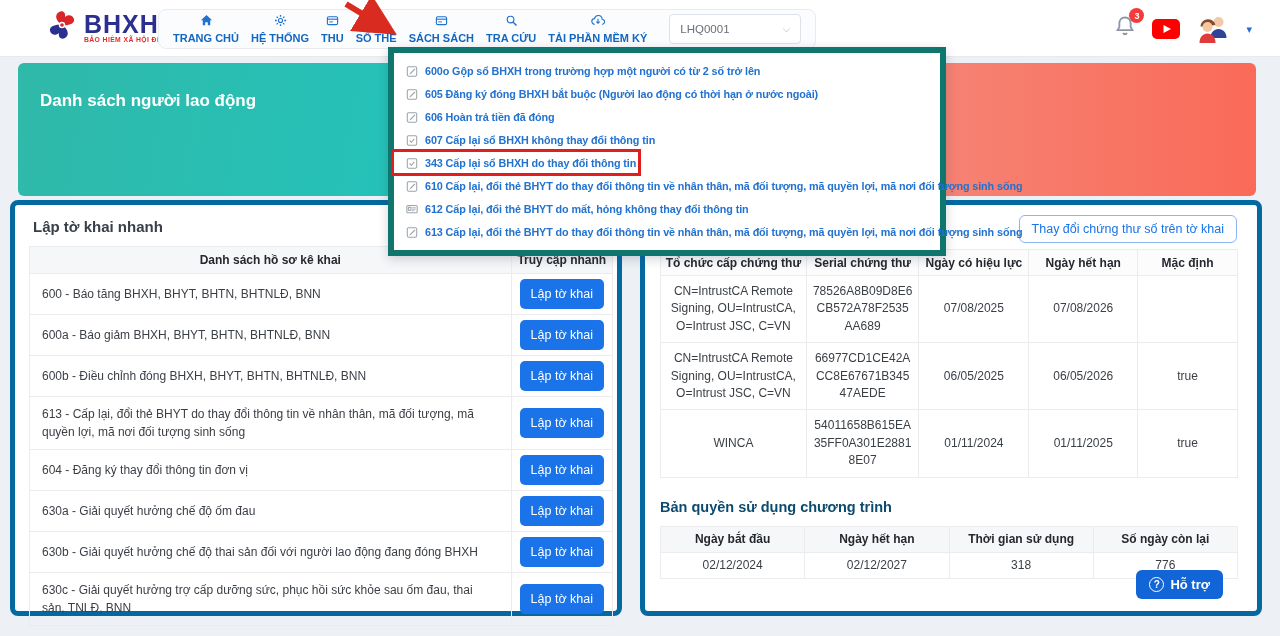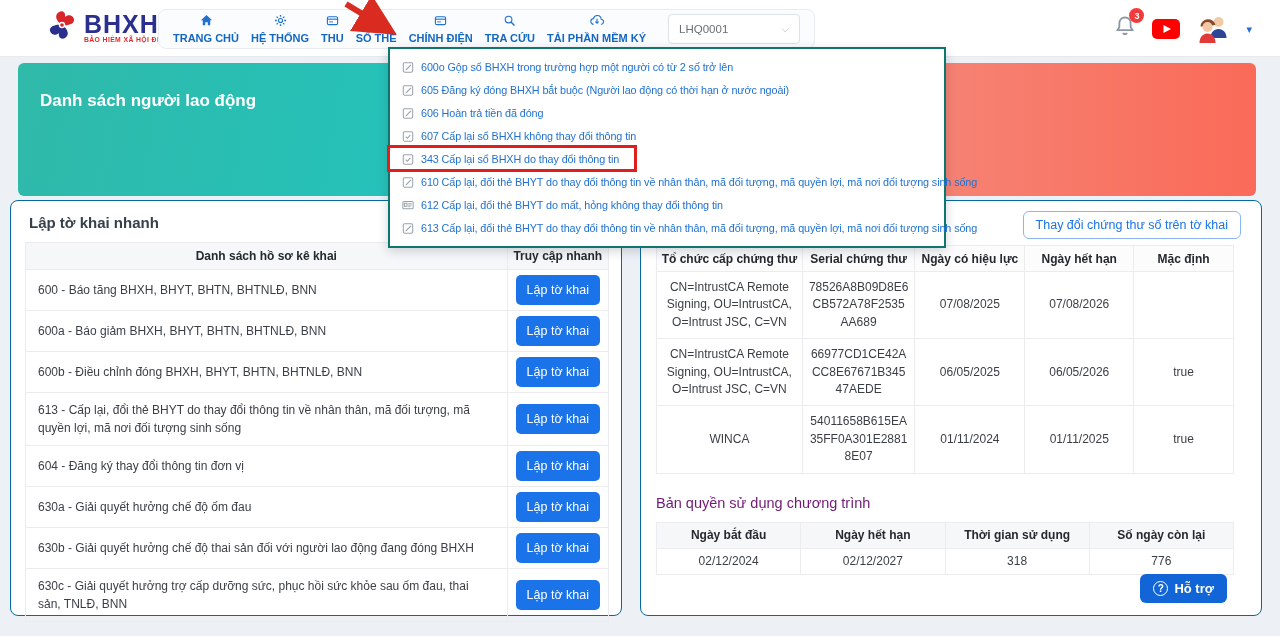--- a/index.html
+++ b/index.html
@@ -42,21 +42,21 @@
   .caret { color:#2a6bd0; font-size:11px; cursor:pointer; }
   
   .banner {
     position:absolute; top:63px; height:133px; border-radius:6px; cursor:pointer; z-index:1;
   }
   .banner-teal { left:18px; width:609px; background:linear-gradient(100deg,#2fb9a9,#1fc7c3); }
   .banner-red  { left:637px; width:619px; background:linear-gradient(90deg,#f29a8e,#fa6a58); }
   .banner-title { color:#fff; font-size:17px; font-weight:bold; padding:28px 0 0 22px; }
   
   .panel { position:absolute; top:200px; height:416px; background:#fff; border-radius:8px;
-    border:1px solid #0369a1; z-index:1; }
+    border:5px solid #0369a1; z-index:1; }
   .panel-left  { left:10px;  width:612px; }
   .panel-right { left:640px; width:622px; }
   .panel-left h2 { font-size:15px; font-weight:bold; color:#37404a; padding:13px 0 0 18px; }
   
   table { border-collapse:collapse; font-size:12px; color:#3a3f45; }
   th, td { border:1px solid #ececee; }
   th { font-weight:bold; color:#25292e; text-align:center; }
   .quick-table { margin:11px 14px 0 14px; width:584px; }
   .quick-table th { background:#f6f7f9; height:27px; font-size:12px; }
   .quick-table td { padding:8px 12px; }
@@ -70,39 +70,40 @@
     position:absolute; right:20px; top:10px; background:#fff; color:#1a73e8;
     border:1px solid #8db4f2; border-radius:6px; font-size:12.5px; padding:6px 12px;
     cursor:pointer; font-family:inherit;
   }
   .cert-table { margin:44px 0 0 15px; width:578px; }
   .cert-table th { height:26px; background:#fcfcfd; }
   .cert-table td { text-align:center; padding:7px 6px; line-height:1.45; }
   .cert-table .org { width:146px; }
   .cert-table .serial { width:113px; word-break:break-all; }
   .cert-table .c3 { width:110px; } .cert-table .c4 { width:109px; } .cert-table .c5 { width:100px; }
-  .license-title { font-size:14.5px; font-weight:normal; color:#701a75; margin:21px 0 0 15px; }
+  .license-title { font-size:14.5px; font-weight:bold; color:#0c4a6e; margin:21px 0 0 15px; }
   .license-table { margin:11px 0 12px 15px; width:578px; }
   .license-table th { height:26px; background:#f6f7f9; }
   .license-table td { height:26px; text-align:center; }
   .license-table th, .license-table td { width:144px; }
   .btn-support {
     position:absolute; right:34px; bottom:12px; background:#1165d6; color:#fff; border:none;
     border-radius:6px; font-size:13px; font-weight:bold; padding:7px 13px; cursor:pointer;
     display:flex; align-items:center; gap:6px; font-family:inherit;
   }
   .q-icon {
     width:15px; height:15px; border:1.5px solid #fff; border-radius:50%;
     display:flex; align-items:center; justify-content:center; font-size:10px; font-weight:bold;
   }
   
   .dropdown {
     position:absolute; left:388px; top:47px; width:558px; background:#fff; z-index:10;
-    box-shadow:0 3px 10px rgba(50,60,80,.22); border:2px solid #0f766e;
+    box-shadow:0 3px 10px rgba(50,60,80,.22); border:6px solid #0f766e;
     padding:6px 0 7px 0;
+    font-weight:bold;
   }
   .dd-item {
     height:23px; display:flex; align-items:center; gap:7px; padding:0 12px;
     color:#2272d0; font-size:10.8px; letter-spacing:-0.1px; white-space:nowrap; cursor:pointer;
   }
   .dd-ico { display:flex; align-items:center; color:#9aa2ab; flex:0 0 auto; }
   .red-box {
     position:absolute; left:-3px; top:96px; width:250px; height:27px;
     border:3px solid #e01e1e; pointer-events:none;
   }
@@ -170,21 +171,21 @@
           <span>SỐ THẺ</span>
         </span>
         <span class="nav-item">
           <span class="nav-ico">
             <svg width="13" height="13" viewBox="0 0 14 14">
               <rect x="1.5" y="3" width="11" height="8.5" rx="1.5" fill="none" stroke="currentColor" stroke-width="1.2"></rect>
               <path d="M1.5 5.6h11" stroke="currentColor" stroke-width="1.2"></path>
               <path d="M3.5 8.5h4" stroke="currentColor" stroke-width="1"></path>
             </svg>
           </span>
-          <span>CHÍNH ĐIỆN</span>
+          <span>SÁCH SÁCH</span>
         </span>
         <span class="nav-item">
           <span class="nav-ico">
             <svg width="13" height="13" viewBox="0 0 14 14">
               <circle cx="6" cy="6" r="3.6" fill="none" stroke="currentColor" stroke-width="1.2"></circle>
               <path d="M8.8 8.8 12.4 12.4" stroke="currentColor" stroke-width="1.5"></path>
             </svg>
           </span>
           <span>TRA CỨU</span>
         </span>

